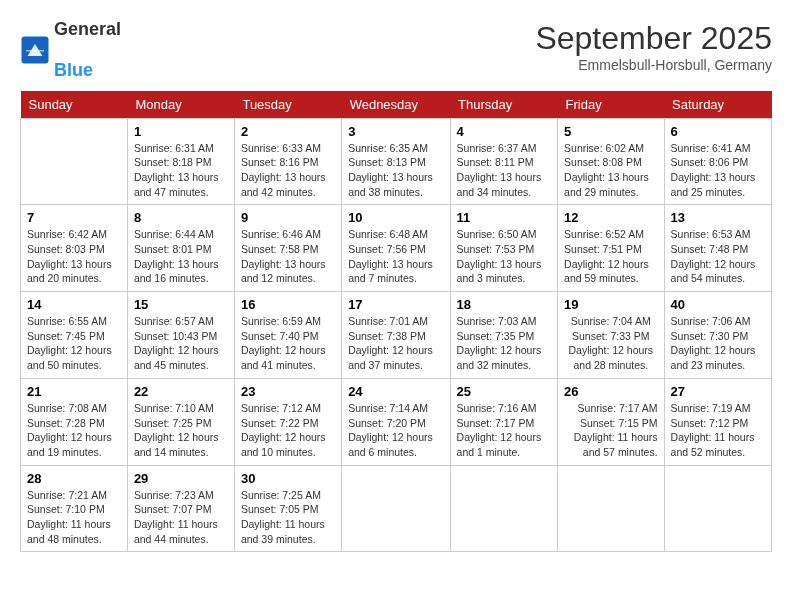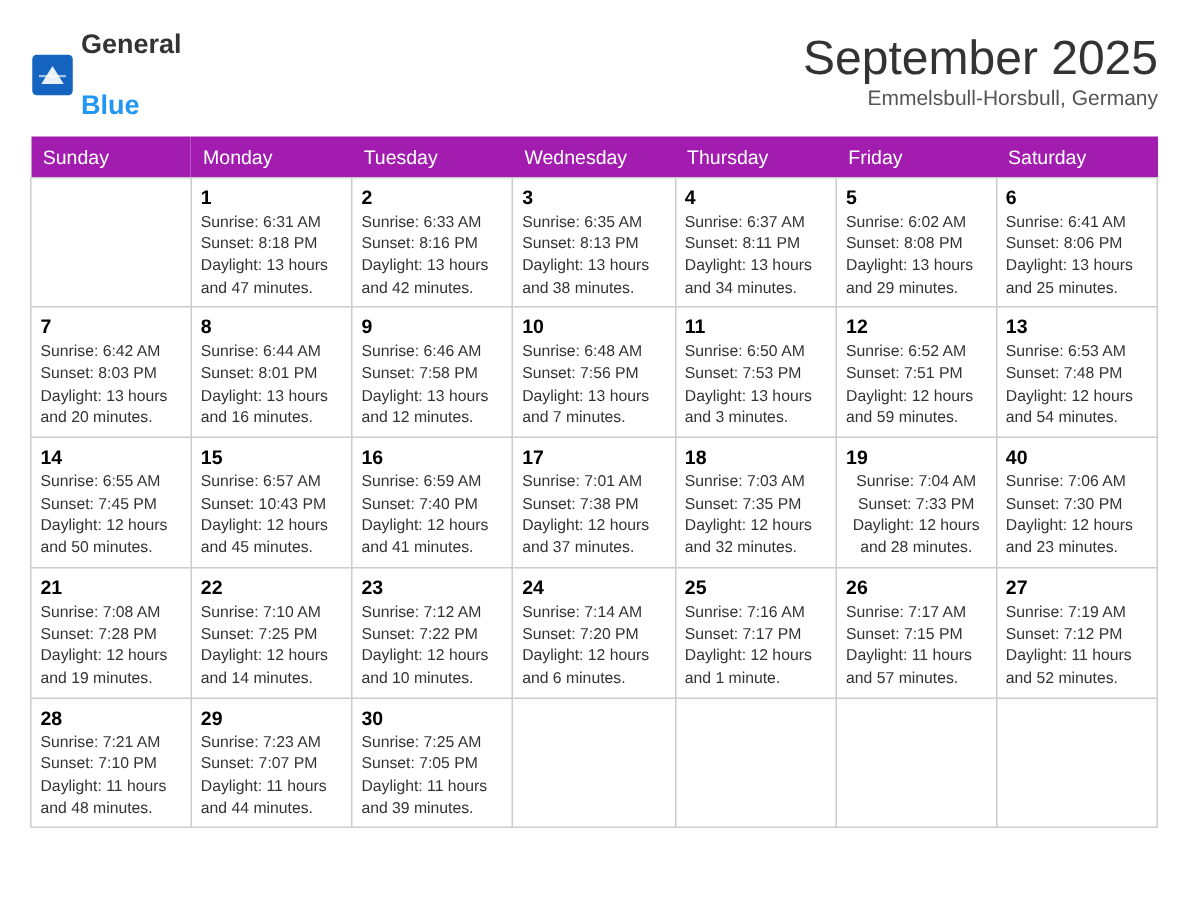--- a/index.html
+++ b/index.html
@@ -46,21 +46,21 @@
     .location {
       font-size: 14px;
       color: #555;
     }
     .calendar {
       width: 100%;
       border-collapse: collapse;
       font-size: 11px;
     }
     .calendar th {
-      background: #a21caf;
+      background: #b91c1c;
       color: #fff;
       text-align: left;
       padding: 6px 8px;
       font-size: 13px;
       font-weight: normal;
     }
     .calendar td {
       border: 1px solid #ccc;
       vertical-align: top;
       padding: 5px 6px;
@@ -294,21 +294,21 @@
         </td>
         <td>
           <span class="day-number">25</span>
           <div class="day-info" style="white-space: pre-line;">Sunrise: 7:16 AM
 Sunset: 7:17 PM
 Daylight: 12 hours
 and 1 minute.</div>
         </td>
         <td>
           <span class="day-number">26</span>
-          <div class="day-info" style="white-space: pre-line;">Sunrise: 7:17 AM
+          <div class="day-info" style="white-space: pre-line; text-align: right;">Sunrise: 7:17 AM
 Sunset: 7:15 PM
 Daylight: 11 hours
 and 57 minutes.</div>
         </td>
         <td>
           <span class="day-number">27</span>
           <div class="day-info" style="white-space: pre-line;">Sunrise: 7:19 AM
 Sunset: 7:12 PM
 Daylight: 11 hours
 and 52 minutes.</div>

